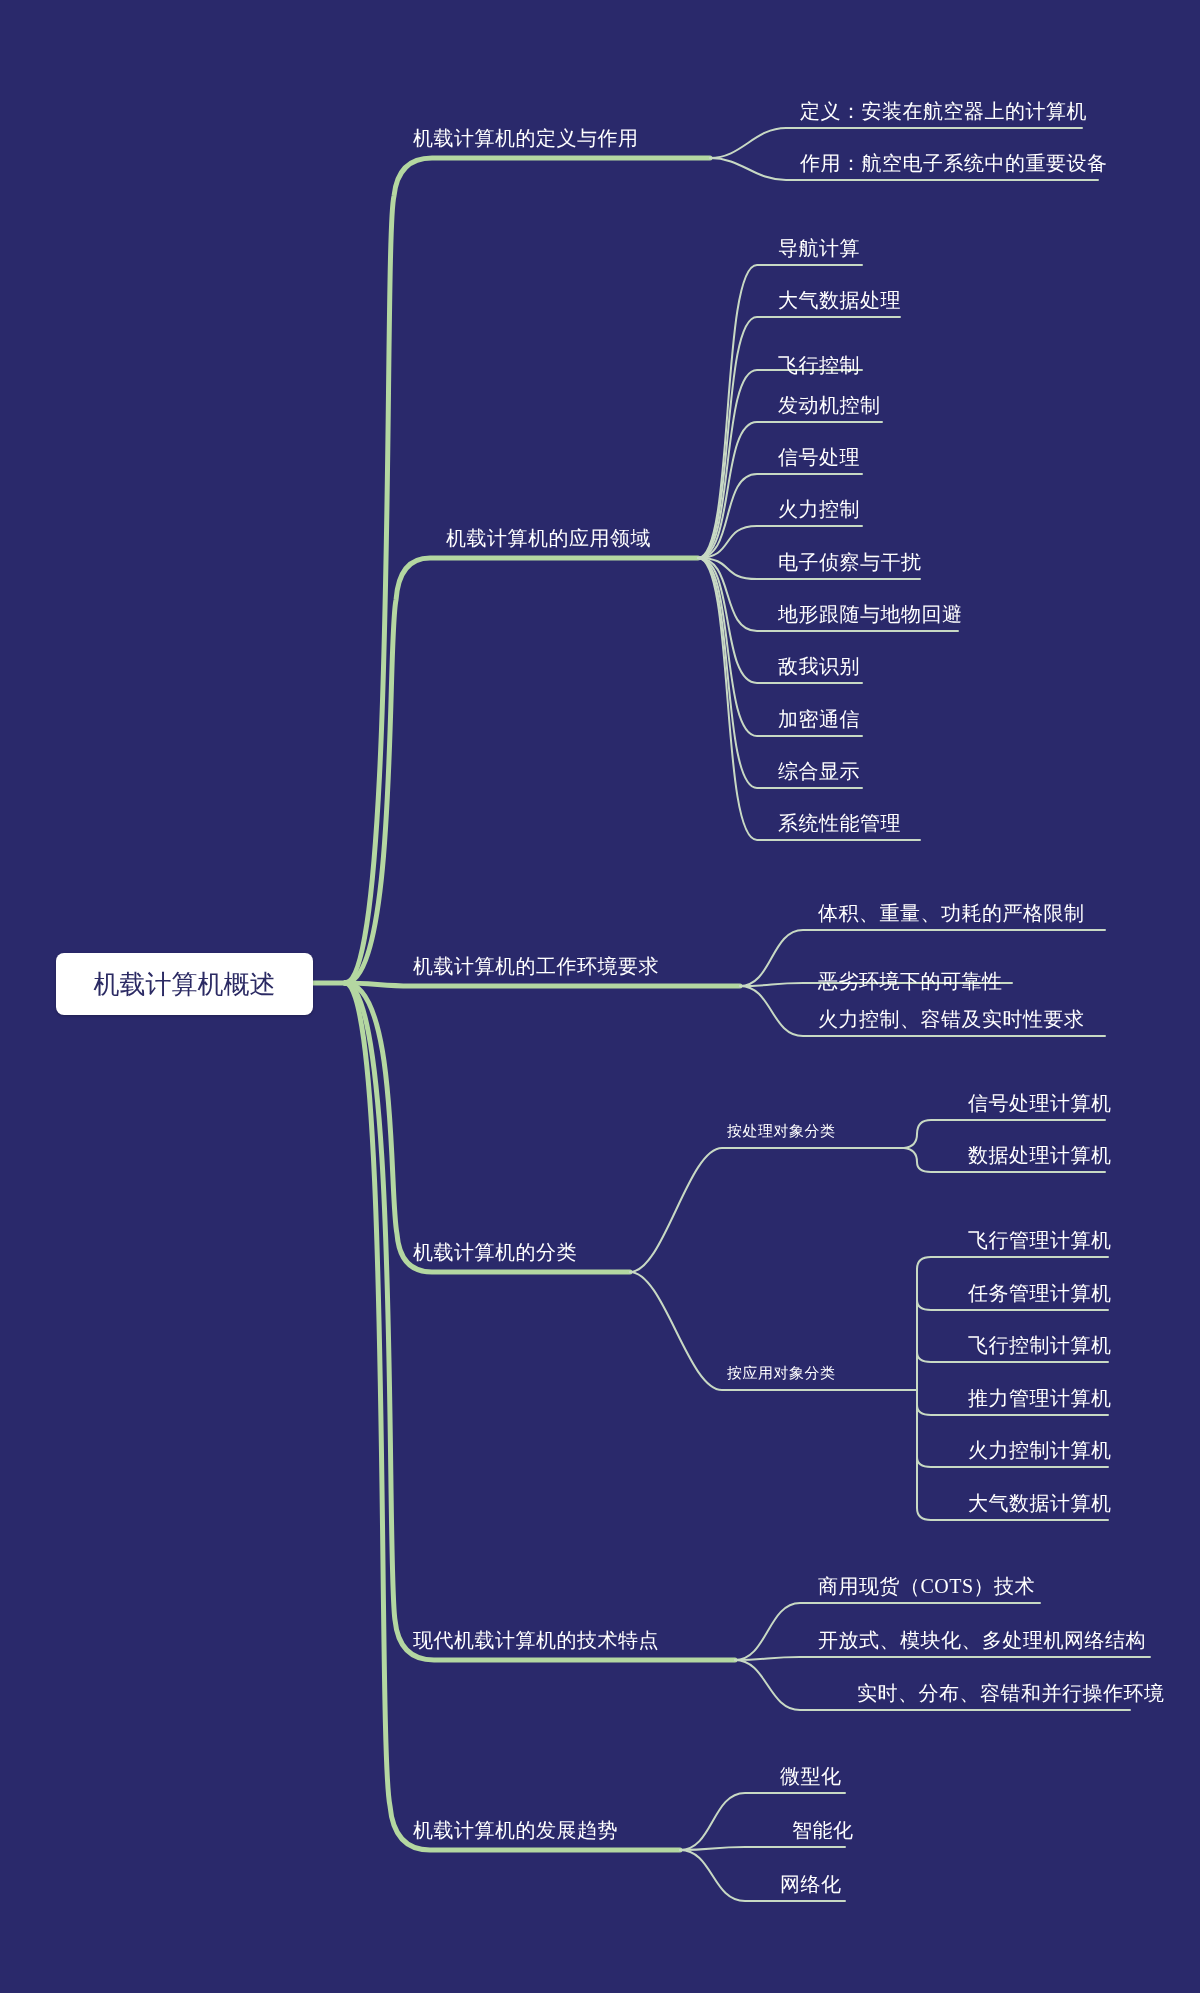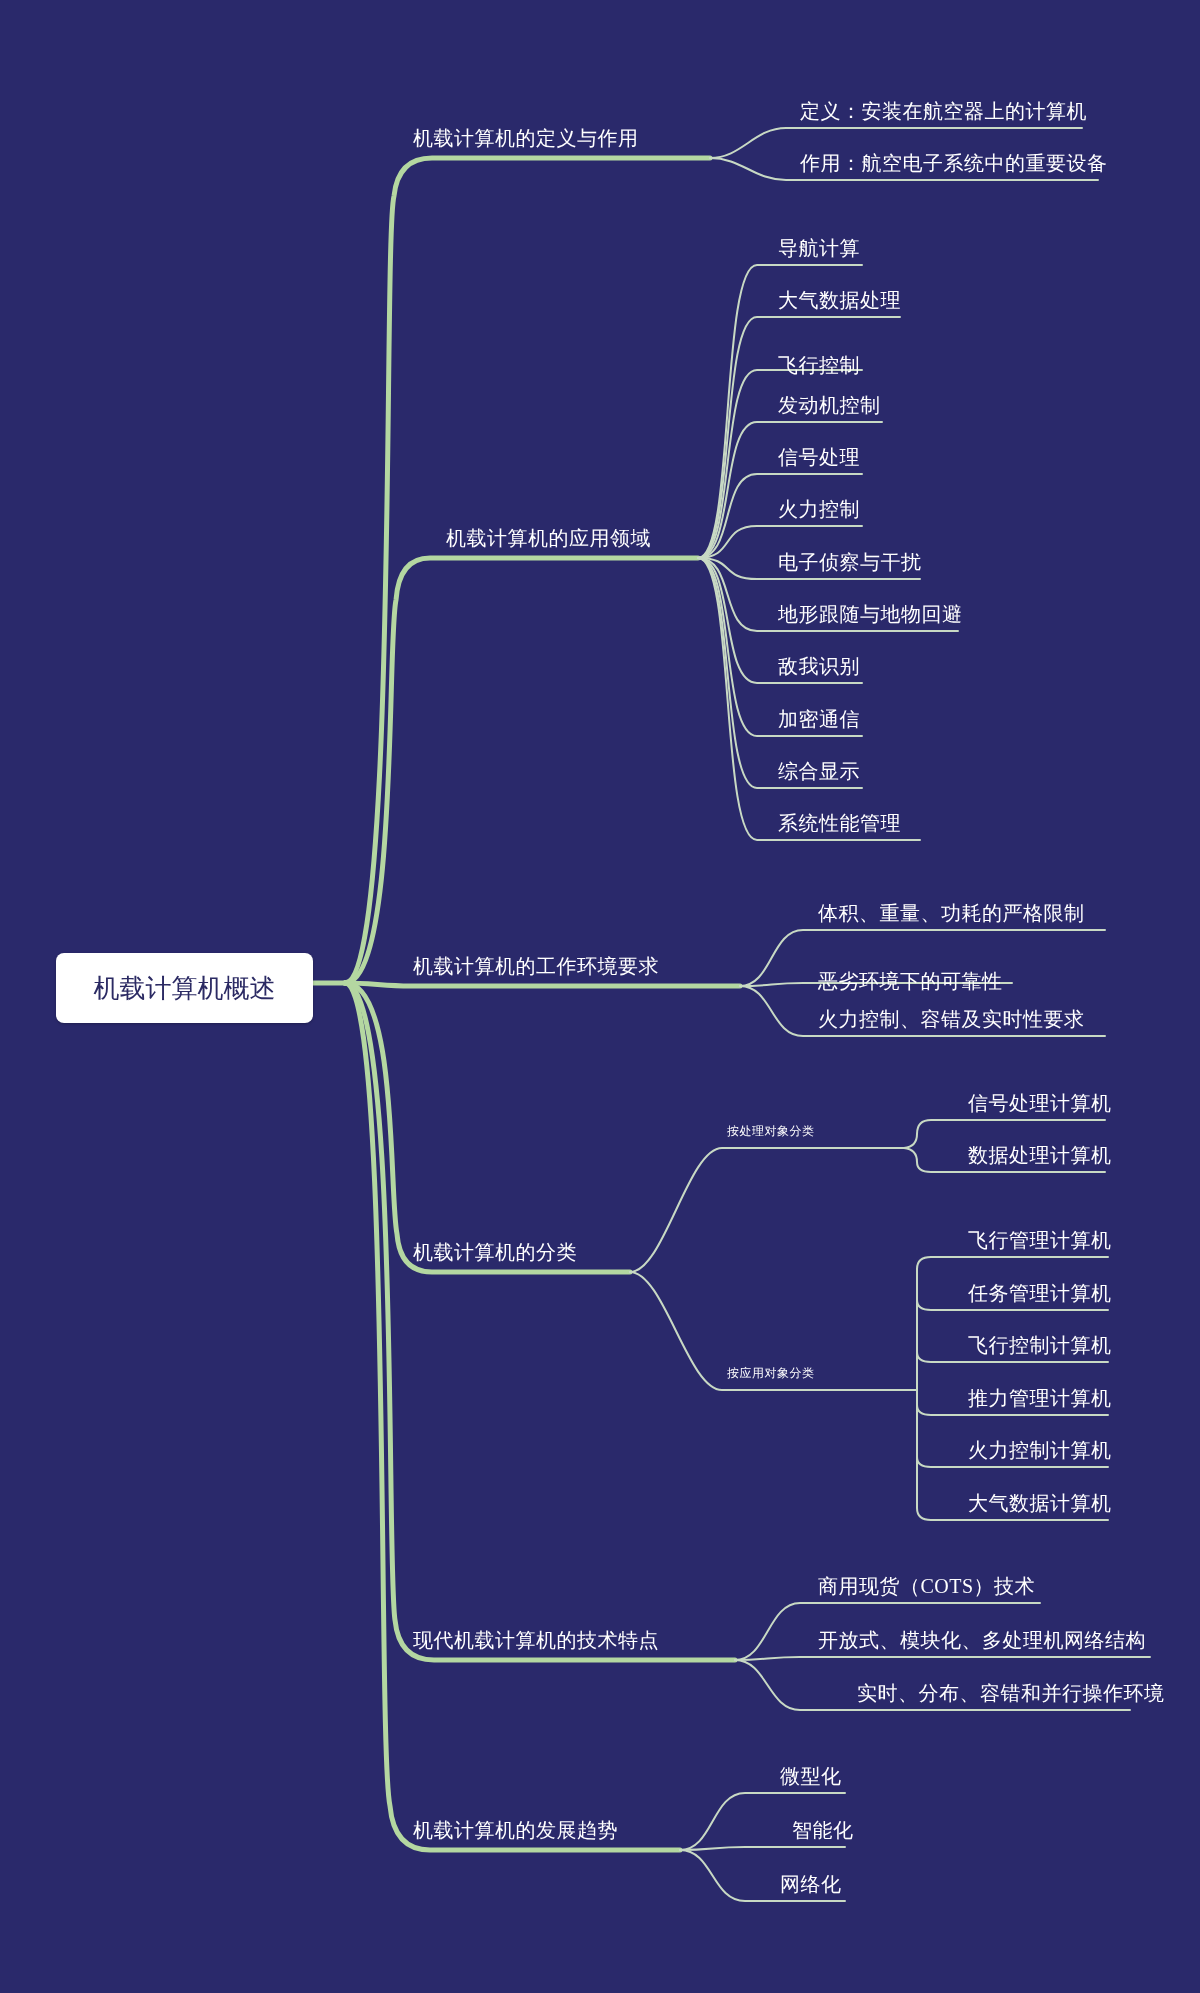--- a/index.html
+++ b/index.html
@@ -19,23 +19,23 @@
     overflow:hidden;
     font-family:"Liberation Serif","DejaVu Serif",serif;
   }
   svg.links{position:absolute;left:0;top:0;}
   svg.links path{fill:none;stroke-linecap:round;stroke-linejoin:round;}
   svg.links path.trunk{stroke:var(--line-strong);stroke-width:5px;}
   svg.links path.thin{stroke:var(--line-soft);stroke-width:2px;}
   .label{position:absolute;color:var(--text-color);white-space:nowrap;}
   .branch-title{font-size:20px;line-height:32px;letter-spacing:0.5px;}
   .leaf{font-size:20px;line-height:26px;letter-spacing:0.5px;}
-  .sub-title{font-size:12px;line-height:26px;letter-spacing:0.5px;}
+  .sub-title{font-size:15px;line-height:26px;letter-spacing:0.5px;}
   .root-node{
-    position:absolute;left:56px;top:953px;width:257px;height:70px;
+    position:absolute;left:56px;top:953px;width:257px;height:62px;
     background:var(--root-bg);border-radius:8px;
     display:flex;align-items:center;justify-content:center;
     color:var(--root-text-color);font-size:26px;
     box-shadow:0 1px 3px rgba(0,0,0,0.25);
   }
 </style>
 </head>
 <body>
 
 <div class="canvas">

